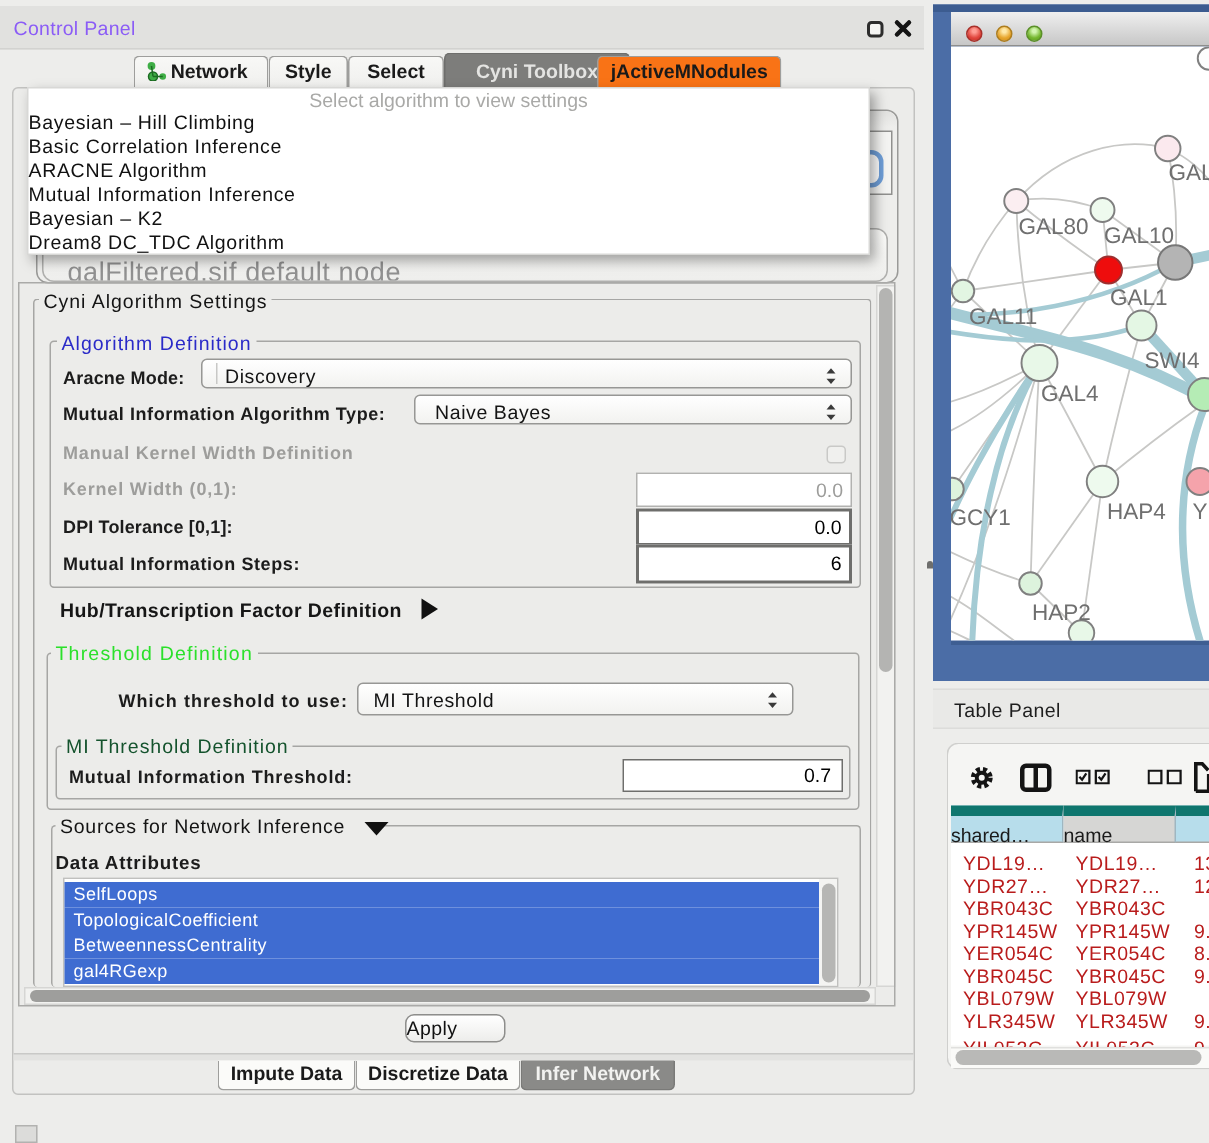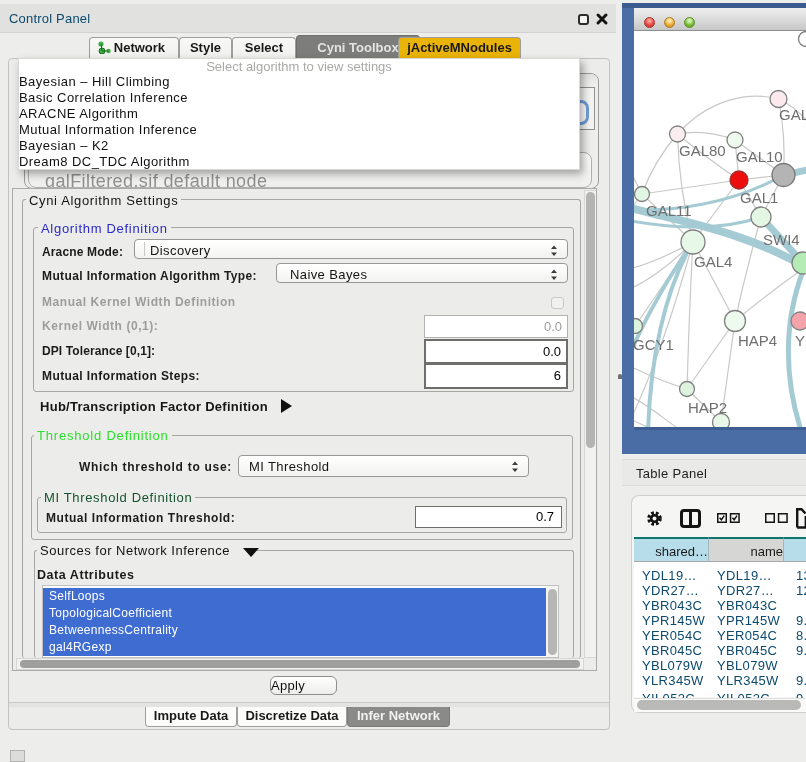--- a/index.html
+++ b/index.html
@@ -1,32 +1,32 @@
 <!DOCTYPE html>
 <html><head><meta charset="utf-8"><style>
 *{margin:0;padding:0;box-sizing:border-box}
 html,body{width:806px;height:762px;overflow:hidden}
 body{font-family:"Liberation Sans",sans-serif;background:#ededeb;position:relative}
 .abs{position:absolute}
 .lbl{position:absolute;font-weight:bold;font-size:12px;color:#1c1c1c;white-space:nowrap;letter-spacing:0.55px}
 .dis{color:#9d9d9b !important}
-.t13{font-size:13px;color:#0c4a6e;white-space:nowrap}
+.t13{font-size:13px;color:#8b5cf6;white-space:nowrap}
 .combo{position:absolute;background:linear-gradient(#ffffff,#f2f2f0);border:1px solid #979795;border-radius:4px;font-size:13px;color:#141414;letter-spacing:0.4px}
 .combo .tx{position:absolute;top:3px;white-space:nowrap}
 .arr{position:absolute;right:9px;top:4px}
 .field{position:absolute;background:#fff;font-size:13px;text-align:right}
 .grp{position:absolute;border:1px solid #a6a6a4;border-radius:3px}
 .gtitle{position:absolute;background:#ececea;padding:0 3px;font-size:13px;white-space:nowrap;letter-spacing:0.65px}
 .tab{position:absolute;background:linear-gradient(#f8f8f6,#ececea);border:1px solid #9e9e9c;font-size:13px;font-weight:600;color:#1a1a1a;text-align:center;white-space:nowrap}
 .toptab{top:37px;height:31px;border-radius:4px 4px 0 0;border-bottom:none;line-height:20px}
 .bottab{top:707px;height:20px;border-radius:0 0 4px 4px;border-top:none;line-height:18px;background:#fbfbf9}
 .ddi{position:absolute;left:19px;font-size:13px;color:#111;white-space:nowrap;letter-spacing:0.45px}
 .listitem{position:absolute;left:43px;width:503px;height:17px;background:#3f6cd1;color:#fff;font-size:12px;line-height:17px;padding-left:6px;white-space:nowrap;letter-spacing:0.3px}
-.cell{position:absolute;top:537px;height:25px;font-size:13px;color:#1a1a1a;text-align:right;line-height:25px;border-right:1px solid #9fb6c0;border-top:2px solid #0f766e;border-bottom:1px solid #a8a8a6}
-.trow{position:absolute;font-size:13px;color:#0c4a6e;white-space:nowrap;letter-spacing:0.35px}
+.cell{position:absolute;top:537px;height:25px;font-size:13px;color:#1a1a1a;text-align:left;line-height:25px;border-right:1px solid #9fb6c0;border-top:7px solid #0f766e;border-bottom:1px solid #a8a8a6}
+.trow{position:absolute;font-size:13px;color:#b91c1c;white-space:nowrap;letter-spacing:0.35px}
 </style></head>
 <body>
 
 <div class="abs" style="left:0;top:4px;width:616px;height:29px;background:#e1e1df;border-bottom:1px solid #d2d2d0"></div>
 <div class="abs t13" style="left:9px;top:11px;letter-spacing:0.2px">Control Panel</div>
 <div class="abs" style="left:578px;top:14px;width:11px;height:11px;border:2px solid #2c2c2c;border-radius:3px;background:#f4f4f2"></div>
 <svg class="abs" style="left:595px;top:12px" width="14" height="14">
     <path d="M3 3 L11 11 M11 3 L3 11" stroke="#141414" stroke-width="3" stroke-linecap="round"></path>
   </svg>
 
@@ -35,21 +35,21 @@
 <div class="tab toptab" style="left:89px;width:90px">&nbsp;&nbsp;&nbsp;Network</div>
 <svg class="abs" style="left:98px;top:41px" width="13" height="13">
     <circle cx="3" cy="3" r="2.6" fill="#3fae46"></circle>
     <circle cx="4" cy="10" r="3" fill="#3fae46" stroke="#1c6b22" stroke-width="1"></circle>
     <circle cx="10.5" cy="10" r="2.2" fill="#3fae46"></circle>
     <path d="M3 3 L4 10 M4 10 L10.5 10" stroke="#1c6b22" stroke-width="1" fill="none"></path>
   </svg>
 <div class="tab toptab" style="left:179px;width:53px">Style</div>
 <div class="tab toptab" style="left:232px;width:64px">Select</div>
 <div class="tab toptab" style="left:296px;width:124px;top:35px;height:23px;line-height:23px;background:#7d7d7b;color:#e4e4e2;border-color:#6e6e6c">Cyni Toolbox</div>
-<div class="tab toptab" style="left:398px;width:123px;background:#eab308">jActiveMNodules</div>
+<div class="tab toptab" style="left:398px;width:123px;background:#f97316">jActiveMNodules</div>
 
 <div class="abs" style="left:584px;top:190px;width:13px;height:468px;background:#f2f2f0;border:1px solid #d6d6d4"></div>
 <div class="abs" style="left:586px;top:192px;width:9px;height:256px;background:#b4b4b2;border-radius:5px"></div>
 <div class="abs" style="left:16px;top:658px;width:568px;height:12px;background:#f2f2f0;border:1px solid #d6d6d4"></div>
 <div class="abs" style="left:20px;top:660px;width:560px;height:8px;background:#9e9e9c;border-radius:4px"></div>
 
 <div class="abs" style="left:24px;top:73px;width:575px;height:116px;border:1px solid #9a9a98;border-radius:8px;background:#eeeeec"></div>
 <div class="abs" style="left:25px;top:74px;width:573px;height:11px;background:linear-gradient(#e2e2e0,#eeeeec);border-radius:8px 8px 0 0"></div>
 <div class="abs" style="left:36px;top:87px;width:559px;height:43px;border:1px solid #90908e;background:#f4f4f2"></div>
 <div class="abs" style="left:550px;top:100px;width:39px;height:25px;border:3px solid #6f9fd8;border-radius:8px;background:#fff"></div>

